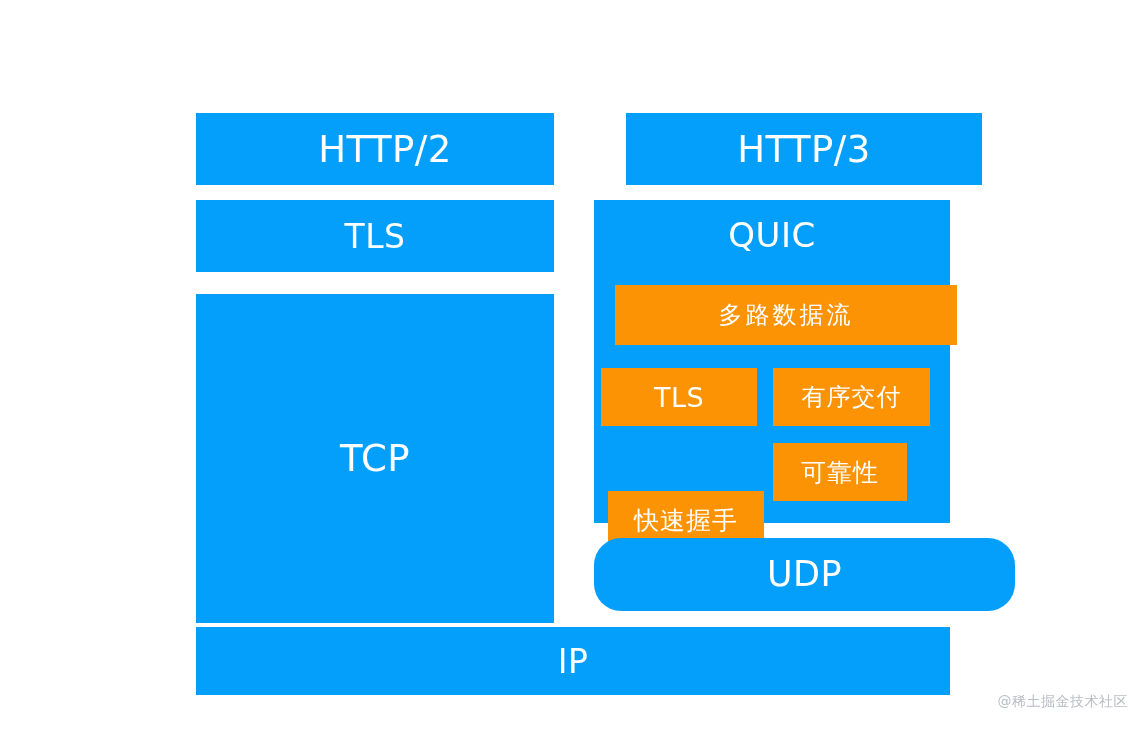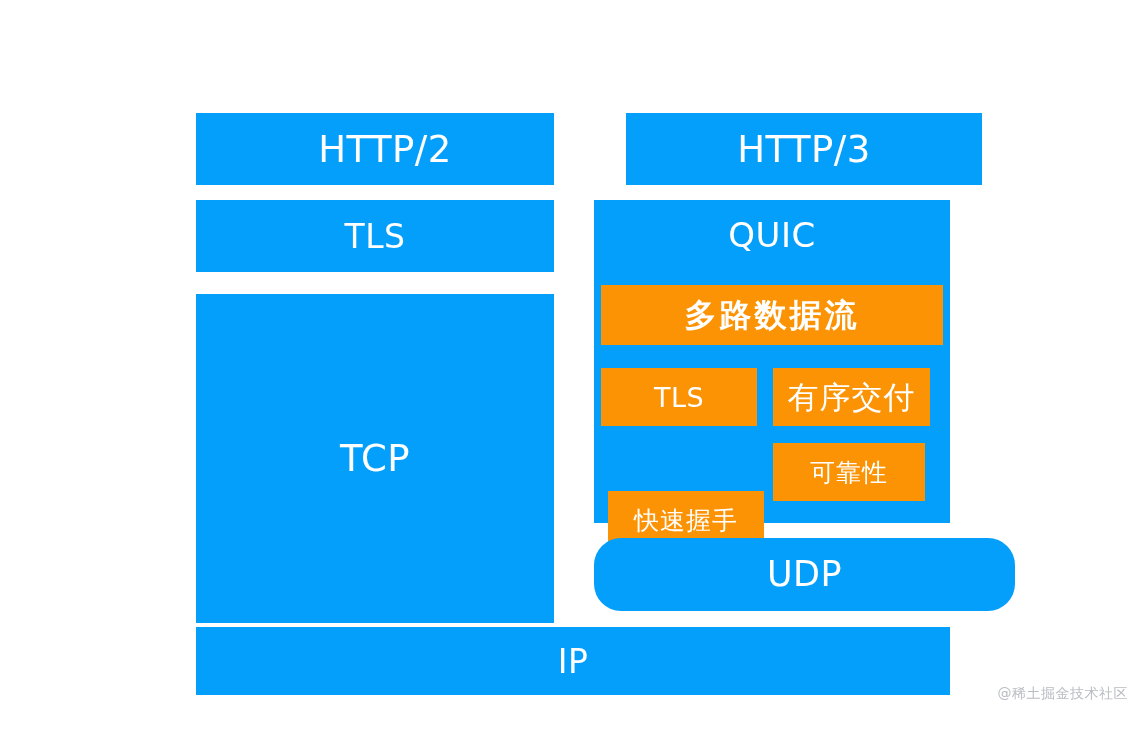--- a/index.html
+++ b/index.html
@@ -68,62 +68,61 @@
   #quic .quic-title {
     position: absolute;
     left: 0;  top: 0;  width: 100%;  height: 70px;
     display: flex;
     align-items: center;
     justify-content: center;
     font-size: 34px;
     color: #ffffff;
   }
   #multi-stream {
-    left: 7px;  top: 85px;  width: 342px;  height: 60px;
-    font-size: 32px;
+    left: 21px;  top: 85px;  width: 342px;  height: 60px;
+    font-size: 24px;
     letter-spacing: 3px;
-    font-weight: bold;
   }
   #tls-quic {
     left: 7px;  top: 168px;  width: 156px;  height: 58px;
     font-size: 27px;
   }
   #ordered {
     left: 179px;  top: 168px;  width: 157px;  height: 58px;
-    font-size: 31px;
+    font-size: 24px;
     letter-spacing: 1px;
   }
   #fast-handshake {
     left: 14px;  top: 243px;  width: 156px;  height: 58px;
     font-size: 25px;
     letter-spacing: 1px;
     margin-top: 48px;
   }
   #reliability {
-    left: 179px;  top: 243px;  width: 152px;  height: 58px;
+    left: 179px;  top: 243px;  width: 134px;  height: 58px;
     font-size: 25px;
     letter-spacing: 1px;
   }
   #udp {
     left: 594px;  top: 538px;  width: 421px;  height: 73px;
     font-size: 35px;
     border-radius: 27px;
   }
 
   
   #ip {
     left: 196px;  top: 627px;  width: 754px;  height: 68px;
     font-size: 33px;
   }
 
   
   #watermark {
     position: absolute;
     right: 14px;
-    bottom: 26px;
+    bottom: 18px;
     font-size: 14px;
     color: #b9bcc2;
     letter-spacing: 0.5px;
     user-select: none;
   }
 </style>
 </head>
 <body>
 
 <div class="canvas">

